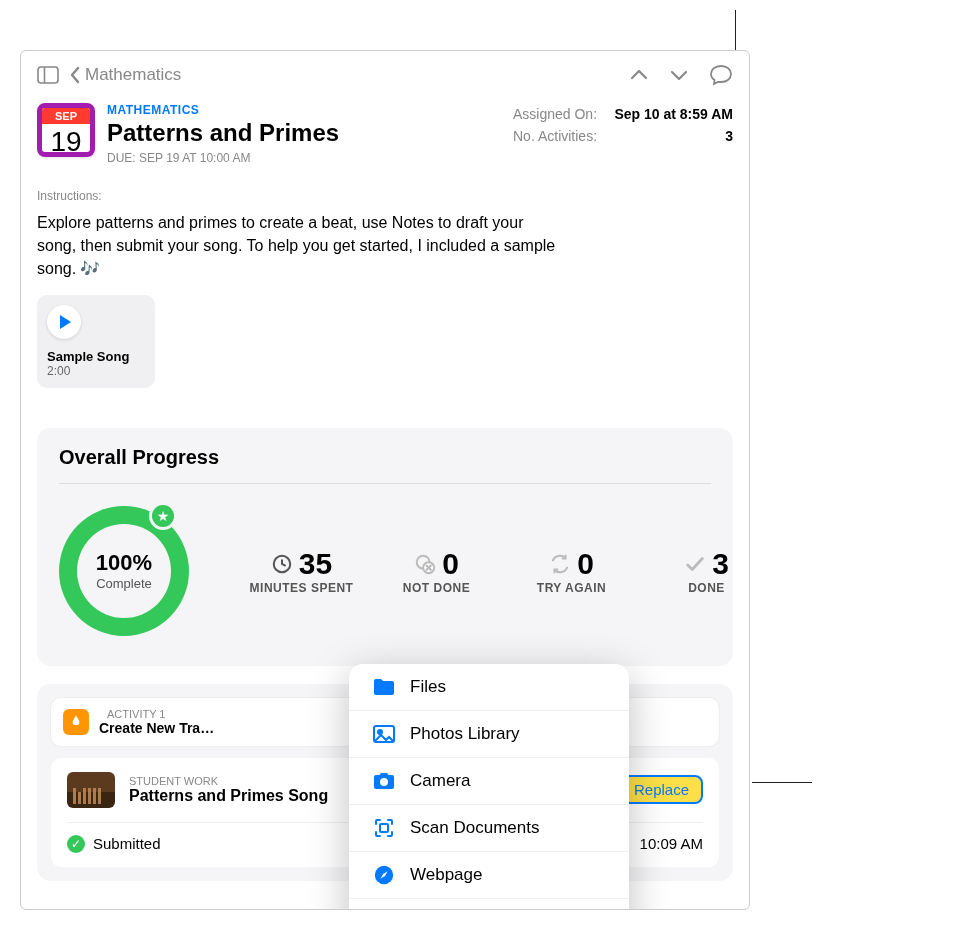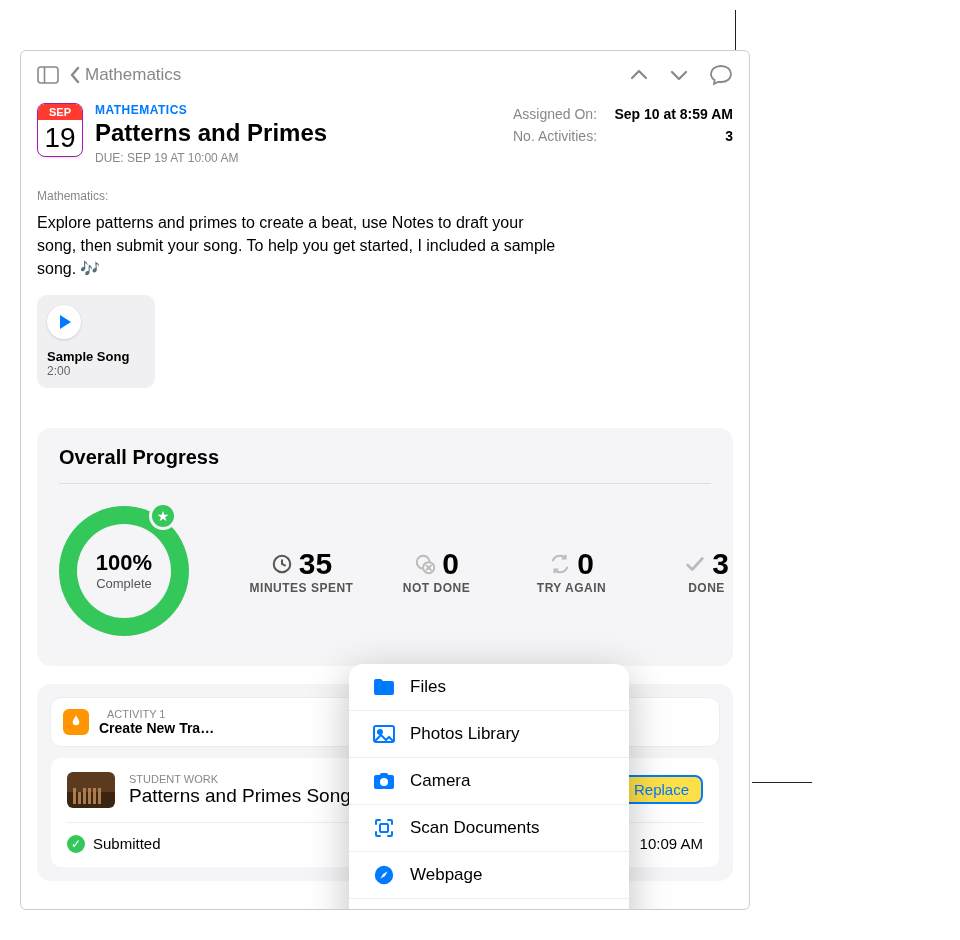--- a/index.html
+++ b/index.html
@@ -56,21 +56,21 @@
   }
   .back .chev-left { width: 12px; height: 18px; }
   .chev { width: 20px; height: 14px; cursor:pointer; }
 
   
   .header {
     display: flex; justify-content: space-between; margin-top: 14px;
   }
   .header-left { display:flex; gap:12px; }
   .calendar-icon {
-    width: 46px; height: 54px; border:1px solid #a21caf; border-radius: 8px;
+    width: 58px; height: 54px; border:5px solid #a21caf; border-radius: 8px;
     box-shadow: 0 1px 2px rgba(0,0,0,0.1);
     display:flex; flex-direction:column; align-items:center;
     overflow:hidden;
   }
   .calendar-icon .month {
     background: #ff3b30; color:#fff; width:100%; text-align:center;
     font-size:11px; font-weight:600; padding:2px 0;
   }
   .calendar-icon .day { font-size:28px; font-weight:400; margin-top:2px; }
   .title-block .category { color:#007aff; font-size:12px; font-weight:600; letter-spacing:0.5px; }
@@ -159,21 +159,21 @@
     margin-top:12px; background:#fff; border-radius:10px; padding:14px 16px;
   }
   .sw-top { display:flex; align-items:center; gap:14px; }
   .sw-thumb { width:48px; height:36px; border-radius:6px;
     background: linear-gradient(180deg,#5b3a1e 0,#5b3a1e 55%,#3a2512 55%);
     display:flex; align-items:flex-end; padding:4px 6px; gap:2px;
   }
   .sw-thumb span { width:3px; height:16px; background:#c8905c; opacity:0.8;}
   .sw-thumb span:nth-child(2){height:12px;}
   .sw-meta .label { font-size:11px; color:#888; }
-  .sw-meta .title { font-size:19px; font-weight:400; }
+  .sw-meta .title { font-size:16px; font-weight:700; }
   .replace-btn {
     margin-left:auto; border:2px solid #007aff; color:#007aff;
     border-radius:8px; padding:4px 12px; font-size:15px; background:#fde047; cursor:pointer;
   }
 
   .submitted-row {
     display:flex; align-items:center; justify-content:space-between;
     border-top:1px solid #eee; margin-top:14px; padding-top:12px;
     font-size:15px;
   }
@@ -260,21 +260,21 @@
         <span>Assigned On:</span>
         <span class="val">Sep 10 at 8:59 AM</span>
       </div>
       <div class="meta-row">
         <span>No. Activities:</span>
         <span class="val">3</span>
       </div>
     </div>
   </div>
 
-  <div class="instr-label">Mathematics:</div>
+  <div class="instr-label">Instructions:</div>
   <div class="instr-text">Explore patterns and primes to create a beat, use Notes to draft your song, then submit your song. To help you get started, I included a sample song. 🎶</div>
 
   <div class="attachment">
     <div class="play">
         <div class="play-tri"></div>
       </div>
     <div class="fname">Sample Song</div>
     <div class="dur">2:00</div>
   </div>
 

